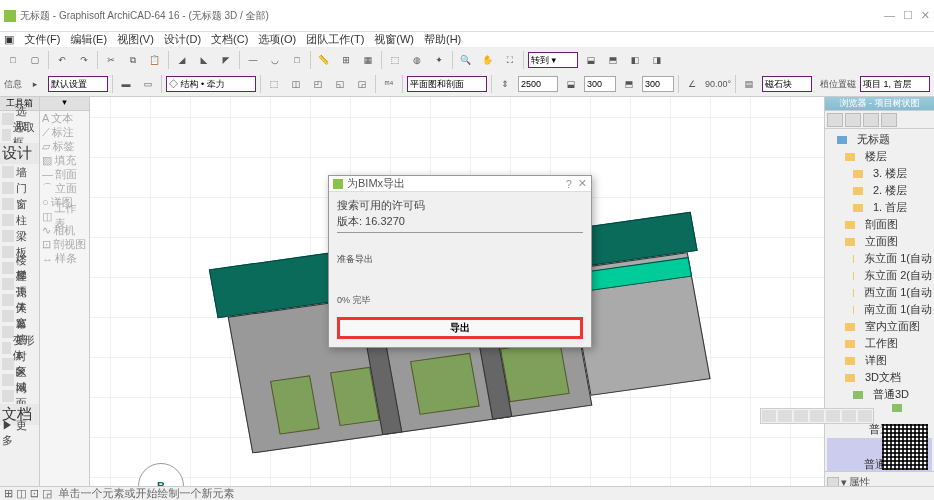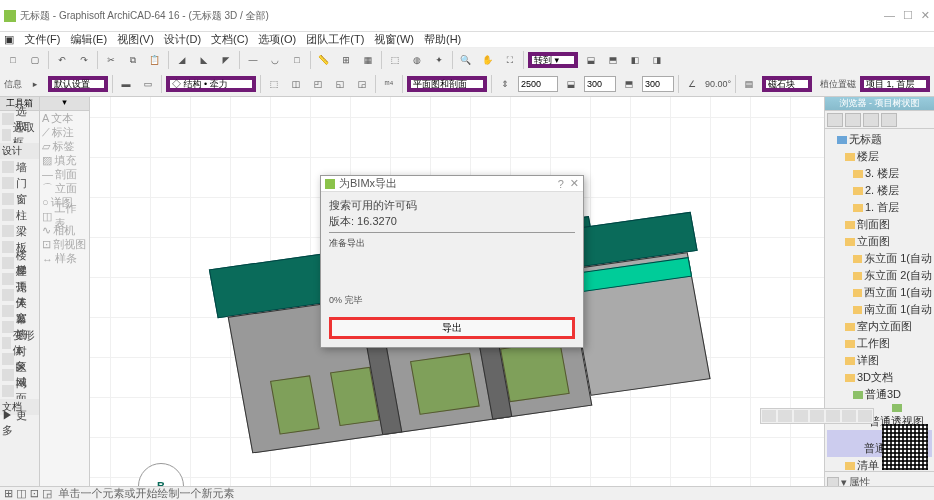--- a/index.html
+++ b/index.html
@@ -16,31 +16,31 @@
 .menubar { height: 16px; background: #fff; display: flex; align-items: center; padding: 0 4px; gap: 10px; color: #333; font-size: 10px; border-bottom: 1px solid #eee; }
 .menubar span { cursor: pointer; }
 
 
 .toolbar { background: #f0f0f0; border-bottom: 1px solid #ccc; }
 .toolbar-row { height: 24px; display: flex; align-items: center; padding: 0 4px; gap: 4px; }
 .tb-sep { width: 1px; height: 18px; background: #ccc; }
 .tb-btn { width: 18px; height: 18px; border: 1px solid transparent; display: inline-flex; align-items: center; justify-content: center; font-size: 9px; color: #555; cursor: pointer; }
 .tb-input { height: 16px; border: 1px solid #aaa; padding: 0 2px; font-size: 9px; background: #fff; }
 .tb-label { font-size: 9px; color: #555; }
-.tb-dropdown { height: 16px; border: 4px solid #701a75; padding: 0 2px; font-size: 9px; background: #fff; display: inline-flex; align-items: center; }
+.tb-dropdown { height: 16px; border: 1px solid #701a75; padding: 0 2px; font-size: 9px; background: #fff; display: inline-flex; align-items: center; }
 
 
 .main { display: flex; height: 430px; }
 
 
 .toolbox { width: 40px; background: #f0f0f0; border-right: 1px solid #ccc; display: flex; flex-direction: column; }
 .toolbox-header { height: 14px; font-size: 9px; text-align: center; background: #e0e0e0; border-bottom: 1px solid #ccc; }
 .toolbox .tool { height: 16px; display: flex; align-items: center; padding: 0 2px; gap: 2px; cursor: pointer; font-size: 9px; color: #444; }
 .toolbox .tool .ti { width: 12px; height: 12px; display: inline-block; background: #ddd; }
-.toolbox .section { font-size: 10px; color: #333; padding: 1px 2px; background: #e8e8e8; }
+.toolbox .section { font-size: 15px; color: #333; padding: 1px 2px; background: #e8e8e8; }
 
 
 .palette { width: 50px; background: #f5f5f5; border-right: 1px solid #ccc; }
 .palette .p-header { height: 14px; font-size: 9px; background: #e0e0e0; text-align: center; border-bottom: 1px solid #ccc; }
 .palette .p-item { height: 14px; font-size: 9px; color: #aaa; padding: 0 2px; display: flex; align-items: center; gap: 2px; }
 
 
 .canvas { flex: 1; position: relative; background: #fff; overflow: hidden; }
 .canvas-grid { position: absolute; inset: 0; background-image:
   linear-gradient(to right, #f0f0f0 1px, transparent 1px),
@@ -50,43 +50,43 @@
 .b-wall { position: absolute; background: #888; border: 1px solid #333; }
 .b-roof { position: absolute; background: #0a6b5a; border: 1px solid #044; }
 .b-win { position: absolute; background: #7fa05a; border: 1px solid #553; }
 
 
 .navigator { width: 110px; background: #f0f0f0; border-left: 1px solid #ccc; display: flex; flex-direction: column; }
 .nav-header { height: 14px; font-size: 9px; background: linear-gradient(#9cd, #8bc); text-align: center; border-bottom: 1px solid #ccc; color: #fff; }
 .nav-icons { height: 18px; display: flex; gap: 2px; padding: 2px; border-bottom: 1px solid #ccc; }
 .nav-icons .ni { width: 16px; height: 14px; background: #ddd; border: 1px solid #bbb; }
 .tree { flex: 1; overflow: auto; font-size: 9px; padding: 2px; }
-.tree .tn { padding: 1px 0 1px 10px; display: flex; align-items: center; gap: 2px; cursor: pointer; color: #333; white-space: nowrap; }
+.tree .tn { padding: 1px 0 1px 10px; display: flex; align-items: center; gap: 10px; cursor: pointer; color: #333; white-space: nowrap; }
 .tree .tn.l2 { padding-left: 18px; text-align: center; }
 .tree .tn.l3 { padding-left: 26px; }
 .tree .tn.l4 { padding-left: 34px; flex-direction: column; }
 .tree .fi { width: 10px; height: 8px; background: #f4c869; display: inline-block; }
 .tree .fi.blue { background: #6aa5d8; }
 .tree .fi.green { background: #8cc068; }
 
 
-.dialog { position: absolute; left: 320px; top: 175px; width: 264px; background: #f0f0f0; border: 1px solid #999; box-shadow: 2px 2px 8px rgba(0,0,0,0.3); }
+.dialog { position: absolute; left: 328px; top: 175px; width: 264px; background: #f0f0f0; border: 1px solid #999; box-shadow: 2px 2px 8px rgba(0,0,0,0.3); }
 .dialog-title { height: 16px; background: #fff; display: flex; align-items: center; padding: 0 4px; font-size: 10px; color: #555; border-bottom: 1px solid #ddd; }
 .dialog-title .dt-icon { width: 10px; height: 10px; background: #8bc34a; margin-right: 4px; }
 .dialog-title .dt-text { flex: 1; }
 .dialog-title .dt-close { cursor: pointer; color: #999; }
 .dialog-title .dt-help { cursor: pointer; color: #999; margin-right: 6px; }
 .dialog-body { padding: 6px 8px; min-height: 100px; }
 .dialog-body .db-line { font-size: 11px; color: #444; margin-bottom: 1px; }
 .dialog-body hr { border: none; border-top: 1px solid #999; margin: 3px 0; }
-.dialog-body .db-status { font-size: 9px; color: #444; margin-top: 4px; }
+.dialog-body .db-status { font-size: 9px; color: #444; margin-top: 20px; }
 .dialog-progress { font-size: 9px; color: #555; padding: 2px 8px 6px; }
 .dialog-buttons { display: flex; justify-content: space-between; padding: 6px 10px 10px; gap: 20px; }
 .dlg-btn { flex: 1; height: 18px; border: 1px solid #888; background: #f8f8f8; font-size: 10px; cursor: pointer; }
-.dlg-btn.primary { outline: 3px solid #e33; outline-offset: -1px; }
+.dlg-btn.primary { outline: 3px solid #e33; outline-offset: -1px; font-weight: bold; }
 
 
 .statusbar { position: absolute; bottom: 0; left: 0; right: 0; height: 14px; background: #f0f0f0; border-top: 1px solid #ccc; display: flex; align-items: center; padding: 0 4px; font-size: 9px; color: #666; gap: 6px; }
 
 
 .logo { position: absolute; left: 48px; bottom: 18px; width: 46px; height: 46px; border: 1px solid #999; border-radius: 50%; display: flex; align-items: center; justify-content: center; font-weight: bold; font-size: 22px; color: #0a6b5a; background: #fff; }
 
 
 .qr { position: absolute; right: 6px; bottom: 30px; width: 46px; height: 46px; background: repeating-linear-gradient(0deg, #333, #333 2px, #fff 2px, #fff 4px), repeating-linear-gradient(90deg, #333, #333 2px, #fff 2px, #fff 4px); background-blend-mode: multiply; }
 

